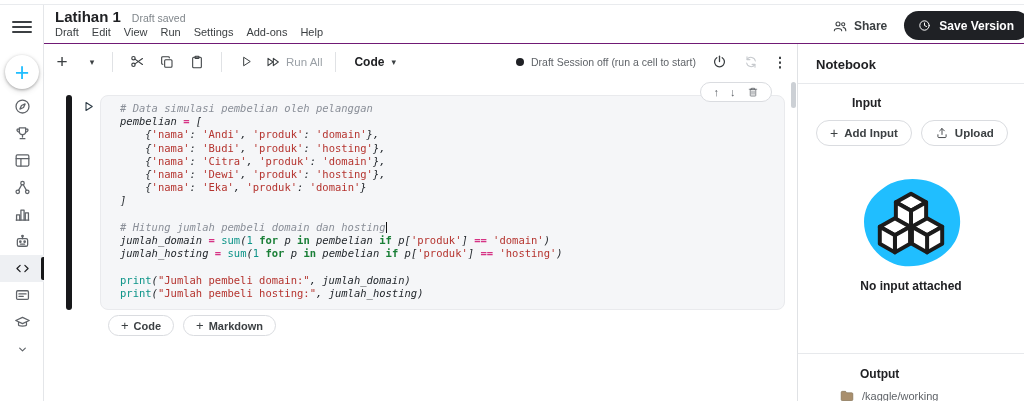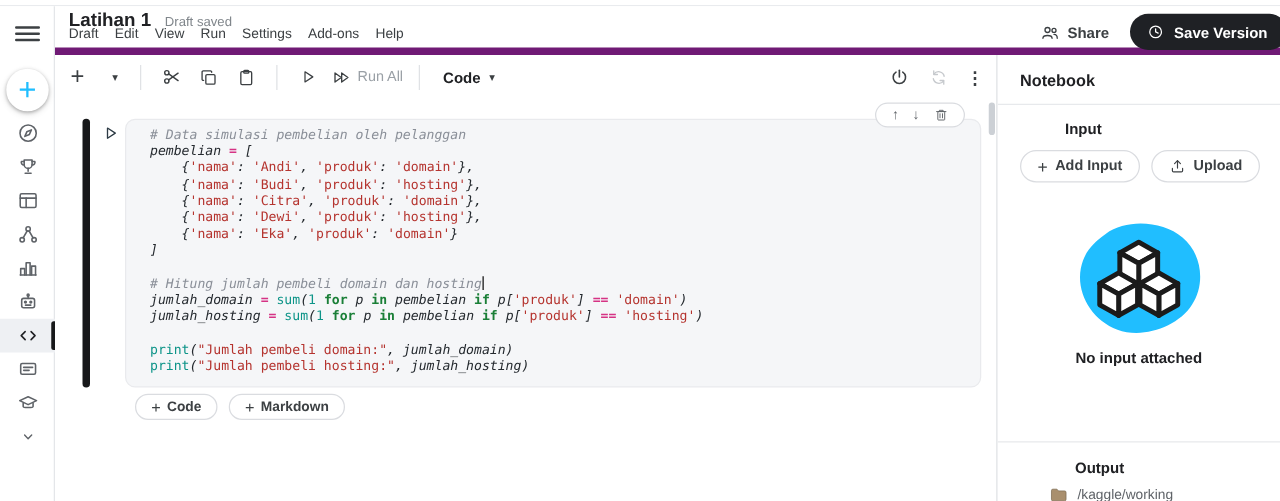--- a/index.html
+++ b/index.html
@@ -26,21 +26,21 @@
     position:relative; cursor:pointer; }
   .side-item svg { stroke:#5f6368; fill:none; stroke-width:1.6;
     stroke-linecap:round; stroke-linejoin:round; }
   .side-item.selected { background:#eef0f3; }
   .side-item.selected svg { stroke:#202124; }
   .side-item.selected .sel-bar { position:absolute; right:0; top:2px; bottom:2px; width:3px;
     background:#17181a; border-radius:2px 0 0 2px; }
 
   
   .header { left:44px; top:5px; right:0; height:39px; background:#fff;
-    border-bottom:6px solid #701a75; }
+    border-bottom:1px solid #701a75; }
   .title-row { position:absolute; left:11px; top:3px; display:flex; align-items:baseline; gap:11px; }
   .nb-title { font-size:15px; font-weight:bold; color:#202124; }
   .draft-saved { font-size:10.5px; color:#80868b; }
   .menu-row { position:absolute; left:11px; bottom:5px; display:flex; gap:13px;
     font-size:11px; color:#3c4043; }
   .menu-item { cursor:pointer; }
   .header-right { position:absolute; right:0; top:6px; height:29px; display:flex;
     align-items:center; gap:17px; }
   .share-btn { display:flex; align-items:center; gap:6px; font-size:12px; font-weight:bold;
     color:#3c4043; cursor:pointer; }
@@ -293,20 +293,24 @@
         <polygon points="12.5,6.5 20,12 12.5,17.5"></polygon>
       </svg>
     <span class="run-all-label">Run All</span>
   </div>
   <div class="tb-divider"></div>
   <div class="code-select">
     <span class="code-select-label">Code</span>
     <span class="code-select-caret">▾</span>
   </div>
   <div class="tb-spacer"></div>
+  <div class="session-status">
+    <span class="status-dot"></span>
+    <span>Draft Session off (run a cell to start)</span>
+  </div>
   <div class="tb-btn tb-power">
     <svg width="17" height="17" viewBox="0 0 24 24" style="stroke-width:1.8">
         <line x1="12" y1="4.5" x2="12" y2="12"></line>
         <path d="M8.2,6.6 a7,7 0 1 0 7.6,0"></path>
       </svg>
   </div>
   <div class="tb-btn tb-sync">
     <svg width="16" height="16" viewBox="0 0 24 24">
         <path d="M18.5,10.5 A6.8,6.8 0 0 0 6.2,8"></path>
         <polyline points="6,4 6,8.4 10.4,8.4"></polyline>

